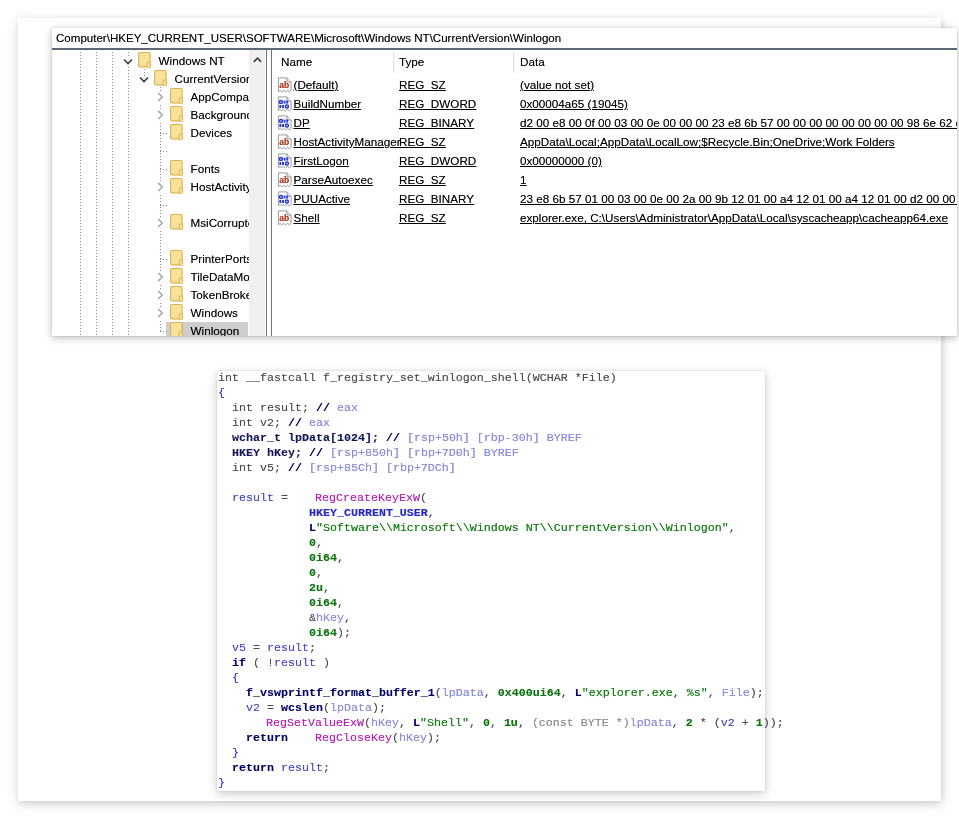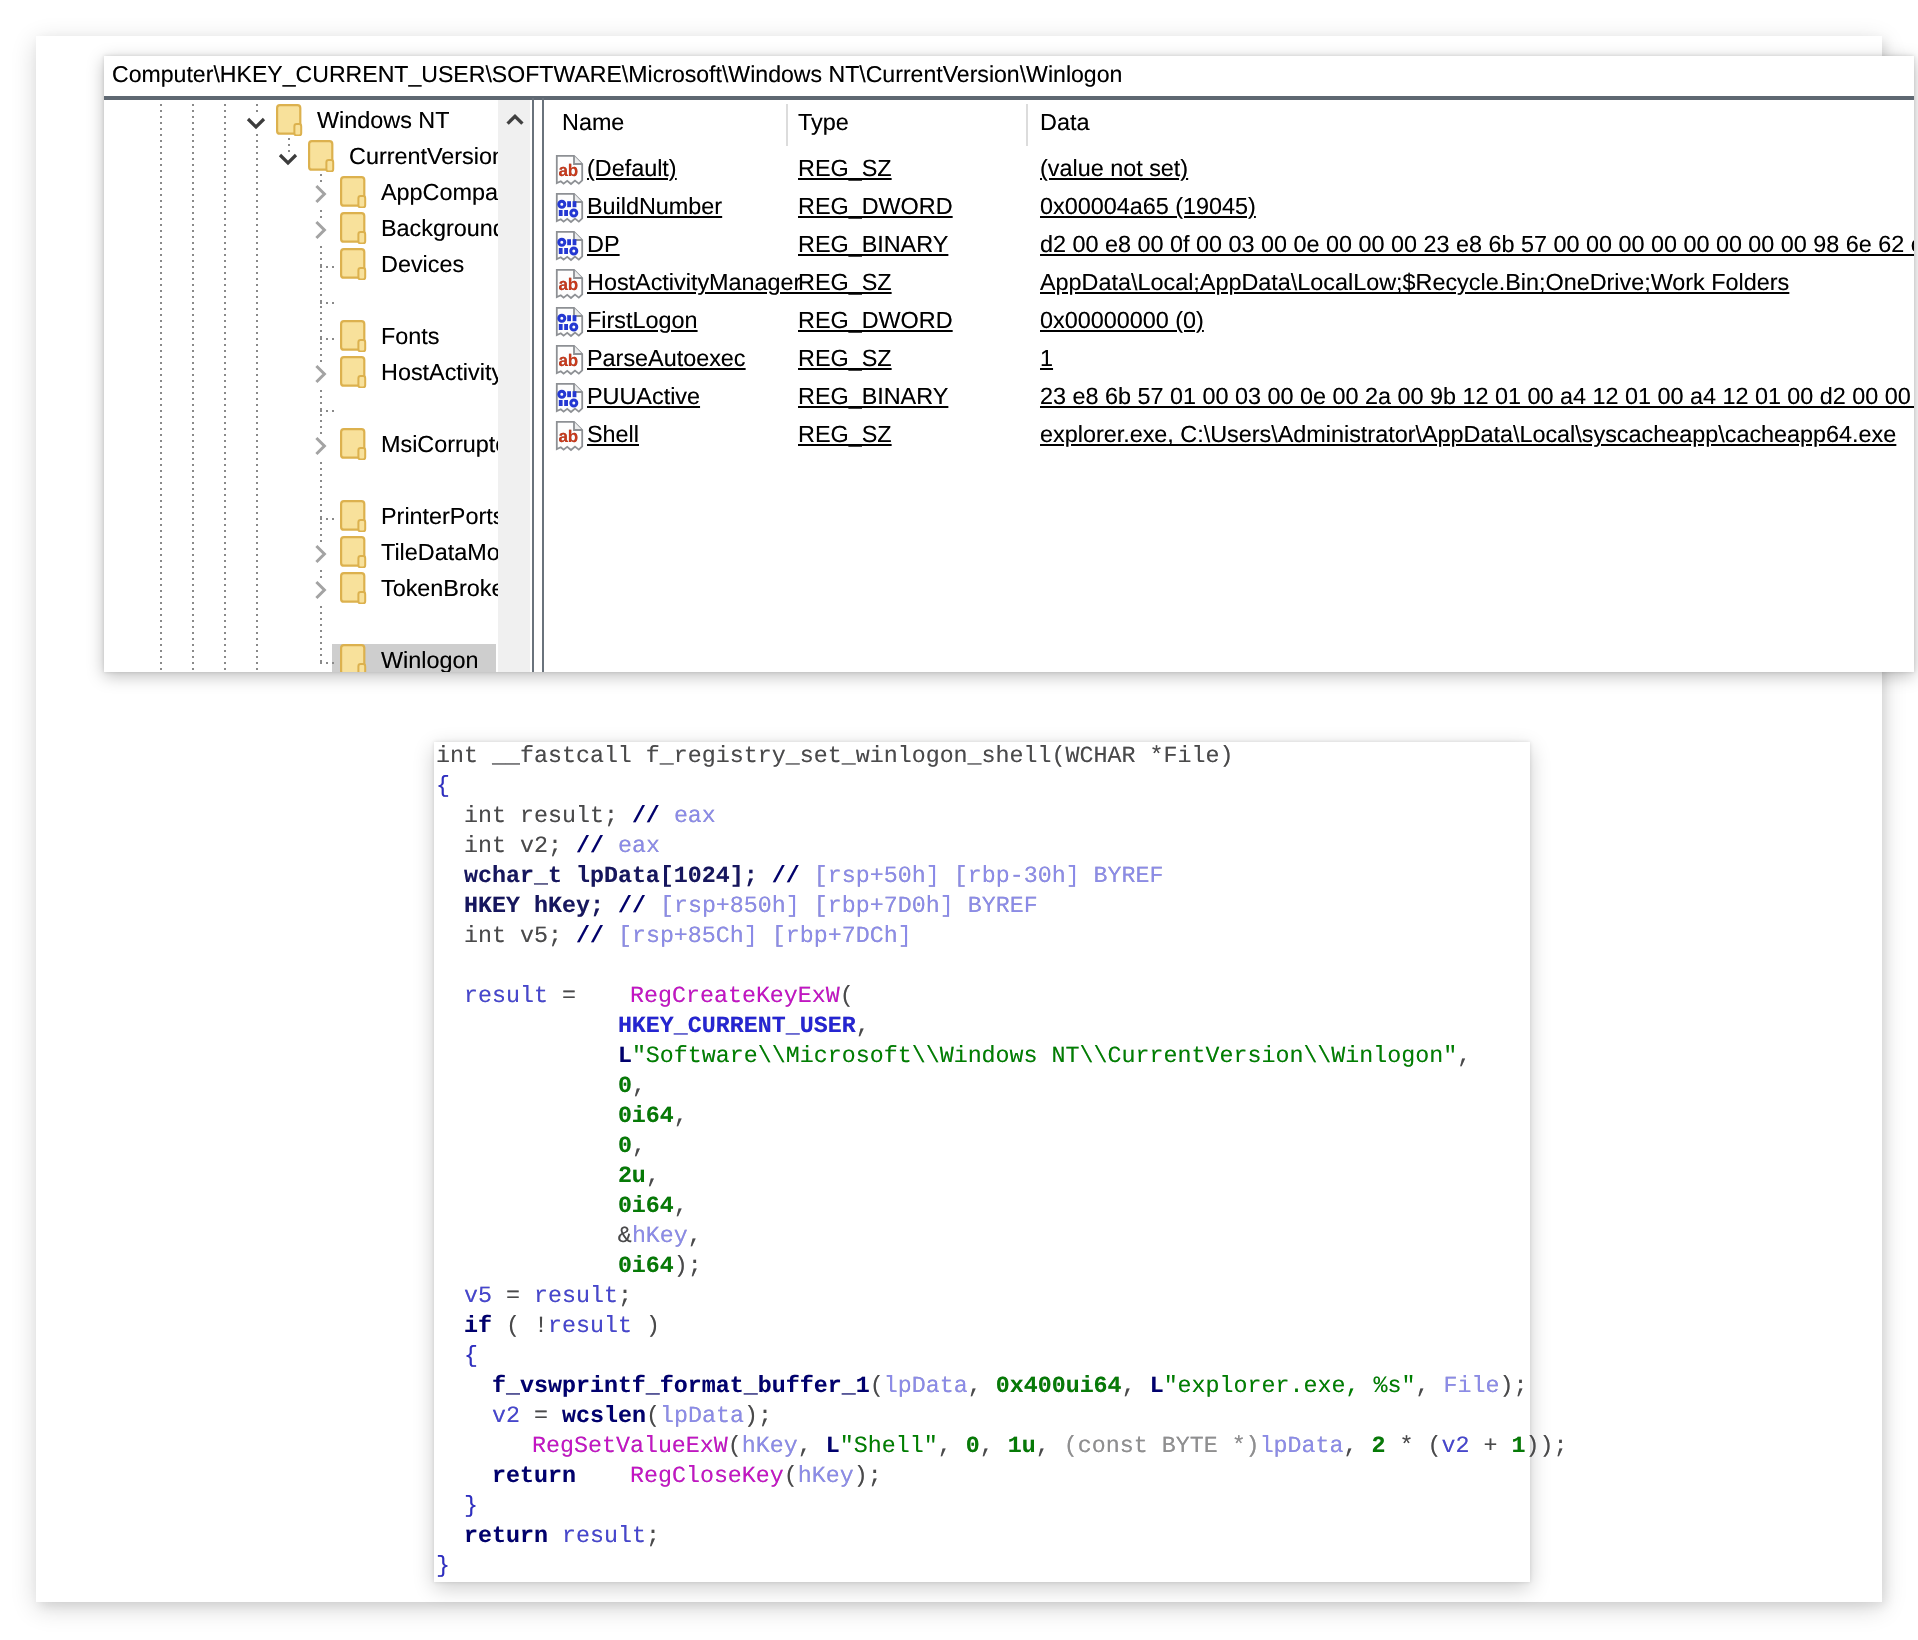--- a/index.html
+++ b/index.html
@@ -161,20 +161,30 @@
     <div class="trow" style="top:235.5px">
         <svg style="left:104.5px;top:3px;background:#fff" width="7" height="12" viewBox="0 0 7 12">
           <path d="M1.2 2 L5.2 6 L1.2 10" fill="none" stroke="#a3a3a3" stroke-width="1.5"></path>
         </svg>
         <svg style="left:118px;top:0.5px" width="14" height="16" viewBox="0 0 14 16">
           <rect x="0.55" y="0.55" width="11.6" height="14.3" rx="1.4" fill="#f8e19b" stroke="#dcb14e" stroke-width="1.1"></rect>
           <rect x="9.2" y="10" width="3.4" height="5.7" rx="1.1" fill="#f8e19b" stroke="#dcb14e" stroke-width="1"></rect>
         </svg>
         <div class="lbl" style="left:138.5px">TokenBroker</div>
       </div>
+    <div class="trow" style="top:253.5px">
+        <svg style="left:104.5px;top:3px;background:#fff" width="7" height="12" viewBox="0 0 7 12">
+          <path d="M1.2 2 L5.2 6 L1.2 10" fill="none" stroke="#a3a3a3" stroke-width="1.5"></path>
+        </svg>
+        <svg style="left:118px;top:0.5px" width="14" height="16" viewBox="0 0 14 16">
+          <rect x="0.55" y="0.55" width="11.6" height="14.3" rx="1.4" fill="#f8e19b" stroke="#dcb14e" stroke-width="1.1"></rect>
+          <rect x="9.2" y="10" width="3.4" height="5.7" rx="1.1" fill="#f8e19b" stroke="#dcb14e" stroke-width="1"></rect>
+        </svg>
+        <div class="lbl" style="left:138.5px">Windows</div>
+      </div>
     <div class="hg" style="left:108px;top:280.5px;width:9px"></div>
     <div class="trow" style="top:271.5px">
         <svg style="left:118px;top:0.5px" width="14" height="16" viewBox="0 0 14 16">
           <rect x="0.55" y="0.55" width="11.6" height="14.3" rx="1.4" fill="#f8e19b" stroke="#dcb14e" stroke-width="1.1"></rect>
           <rect x="9.2" y="10" width="3.4" height="5.7" rx="1.1" fill="#f8e19b" stroke="#dcb14e" stroke-width="1"></rect>
         </svg>
         <div class="lbl" style="left:138.5px">Winlogon</div>
       </div>
   </div>
   <div class="sbar">

